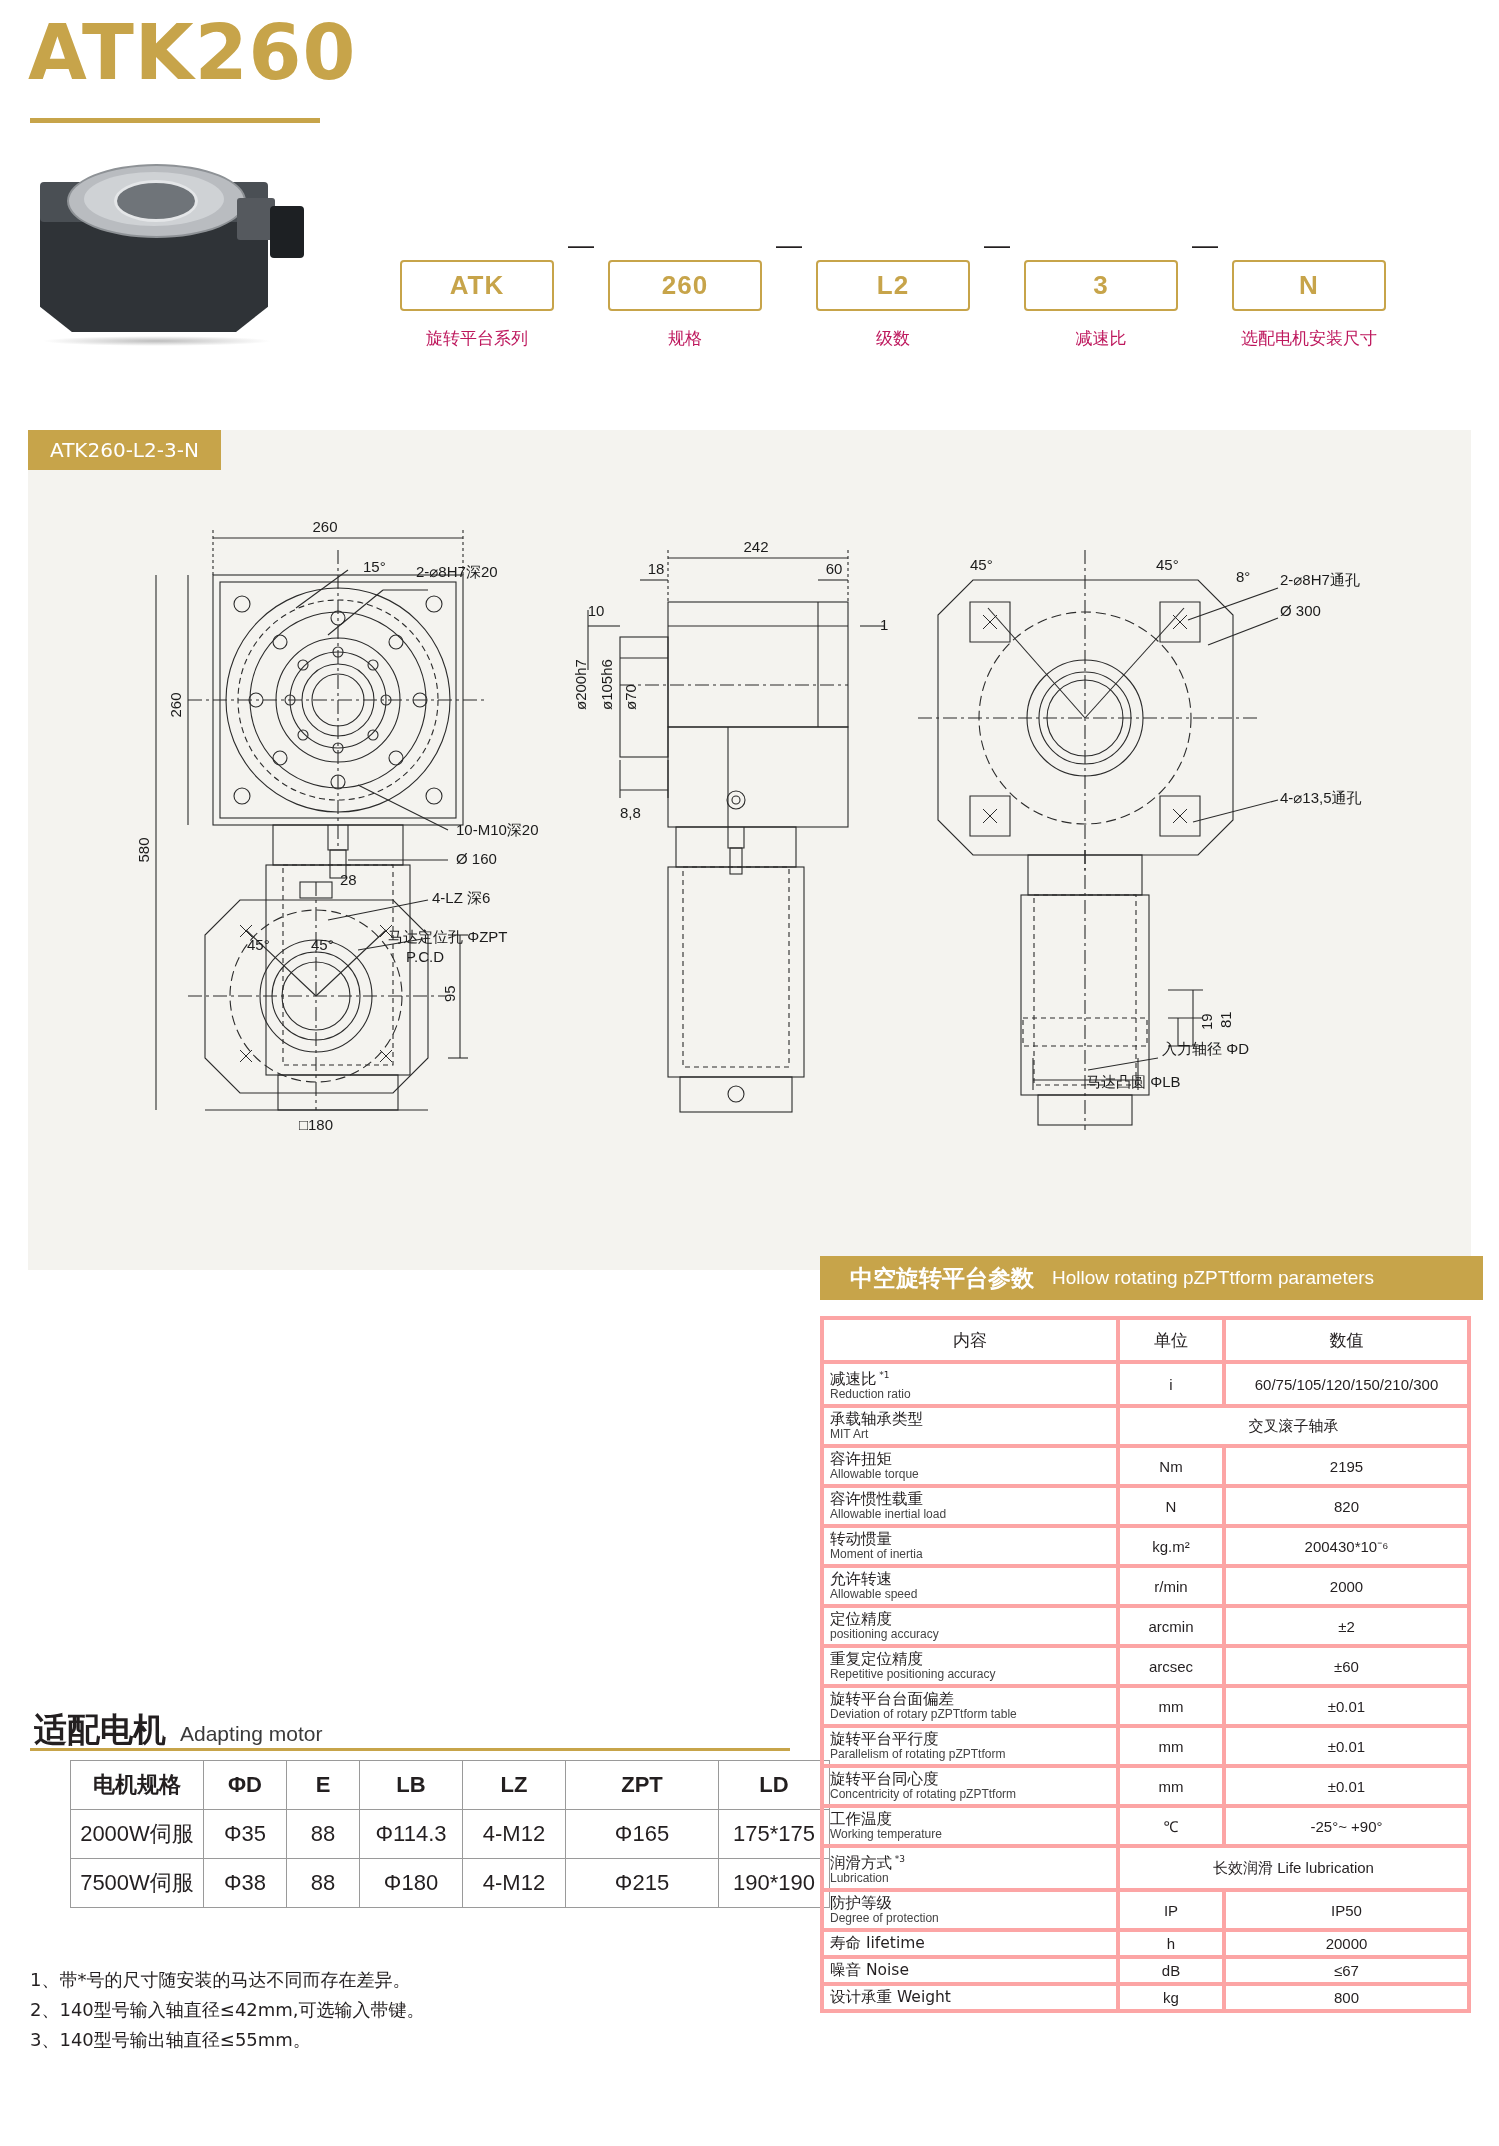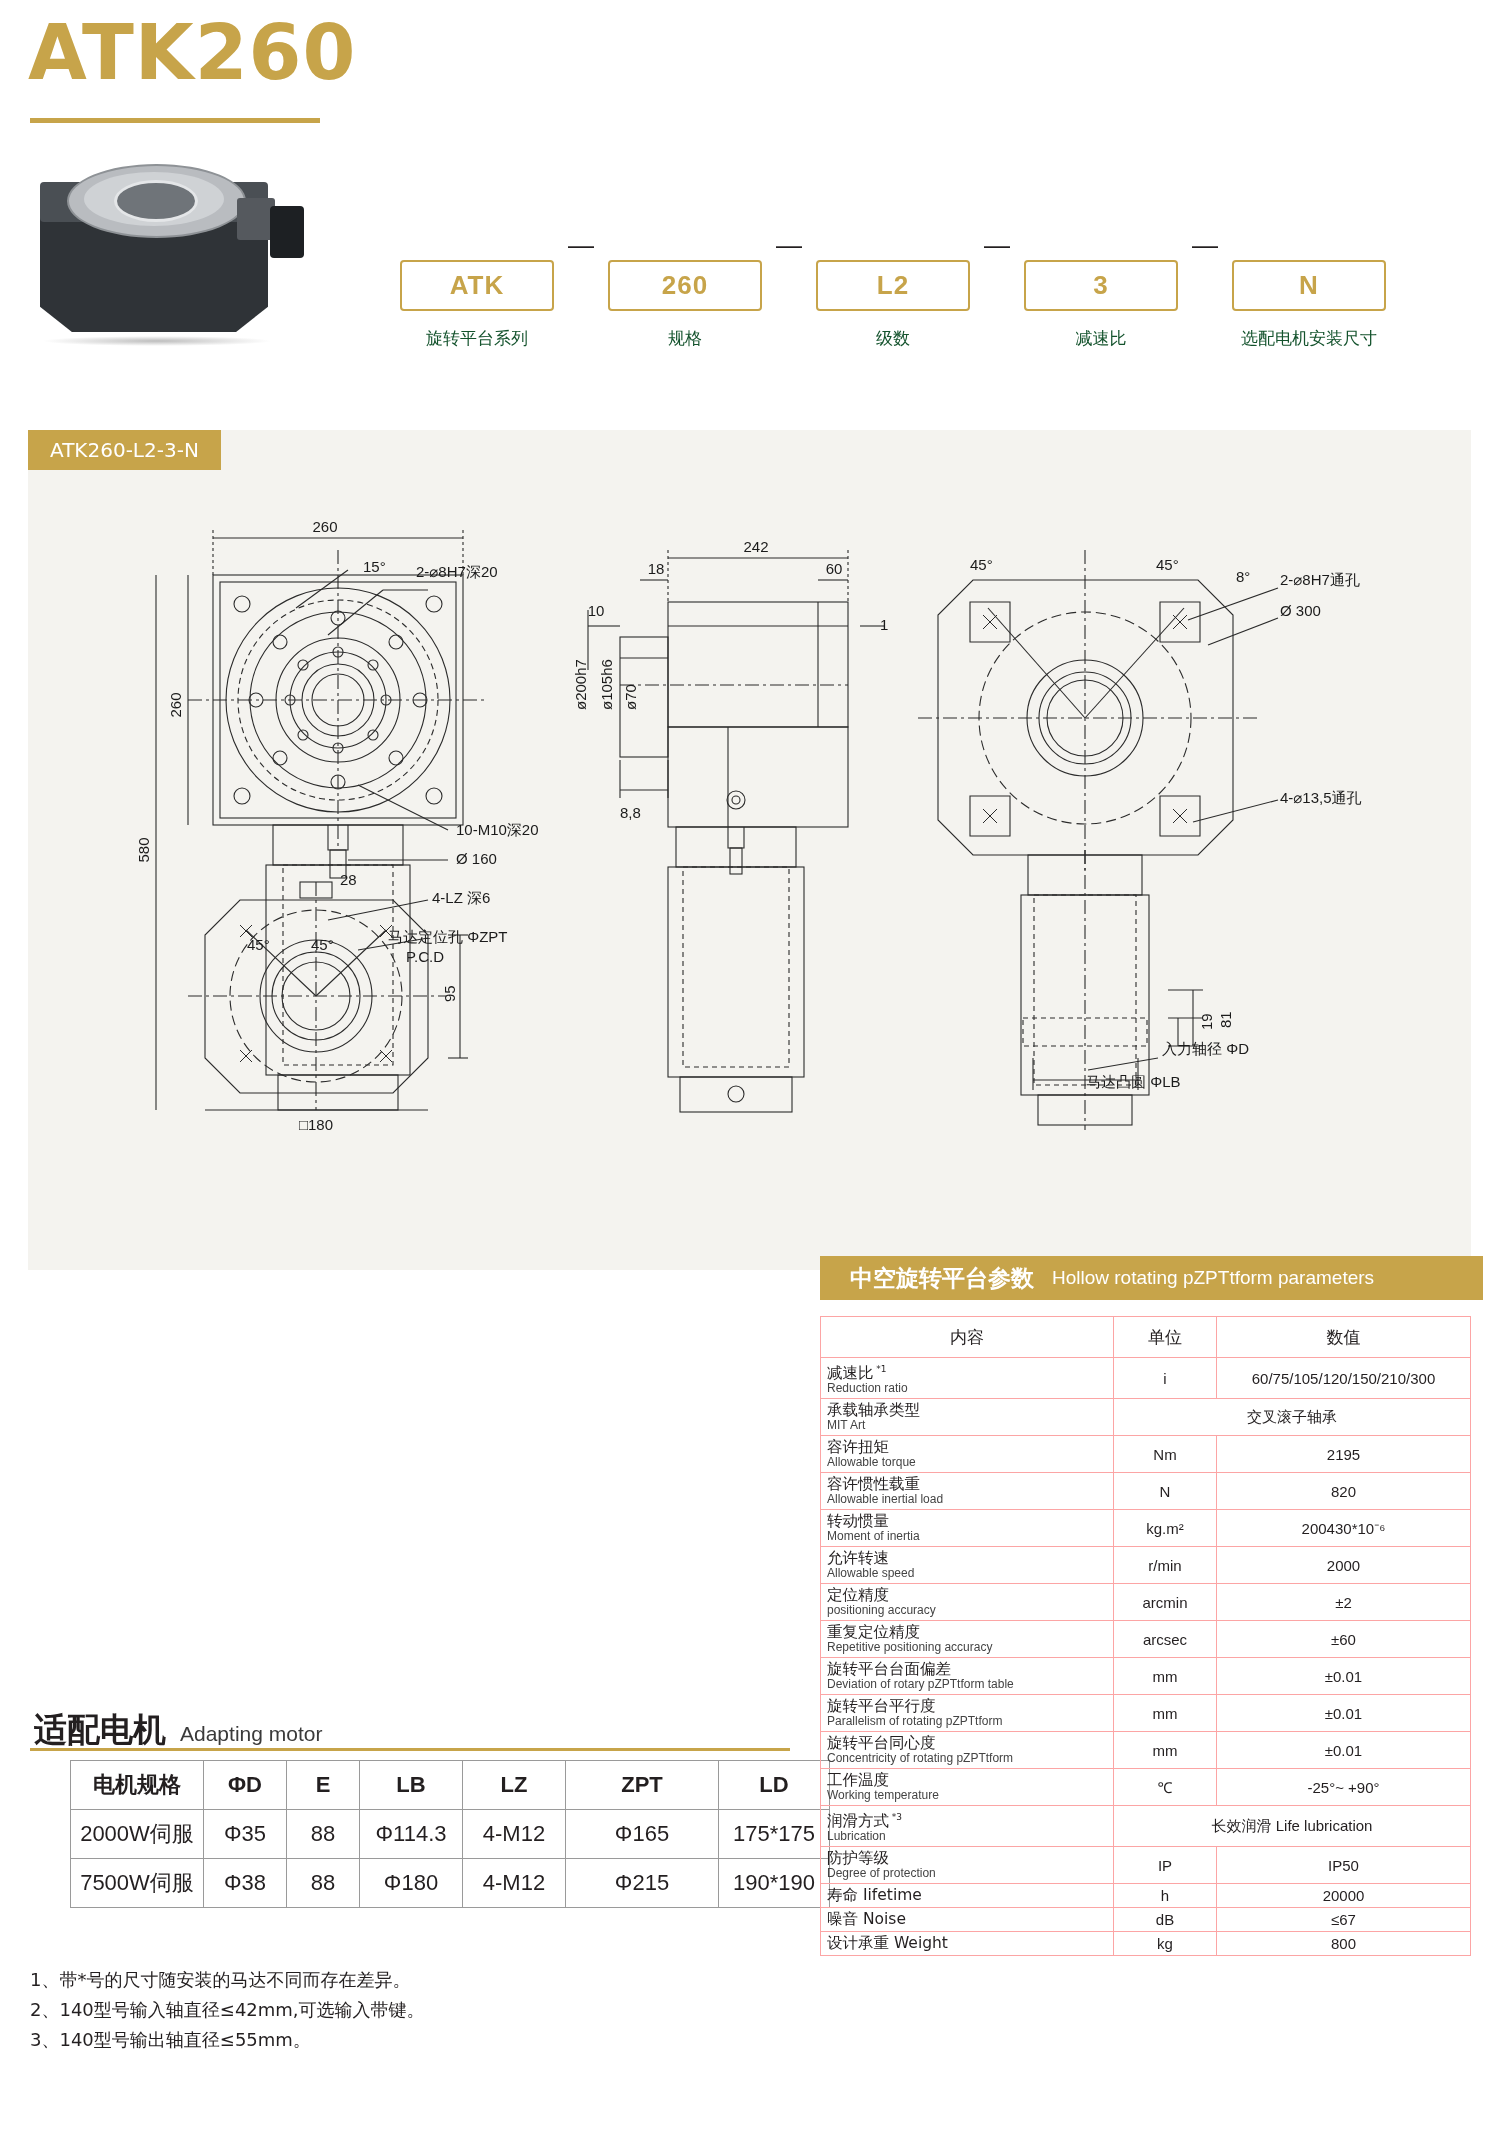--- a/index.html
+++ b/index.html
@@ -20,21 +20,21 @@
   .photo .hole{position:absolute;left:92px;top:40px;width:78px;height:36px;background:#6f7479;border-radius:50%;border:3px solid #e4e6e8;}
   .photo .motor{position:absolute;left:215px;top:58px;width:38px;height:42px;background:#55595e;border-radius:3px;}
   .photo .motor2{position:absolute;left:248px;top:66px;width:34px;height:52px;background:#1d2023;border-radius:4px;}
   .photo .shadow{position:absolute;left:20px;top:196px;width:230px;height:10px;background:radial-gradient(ellipse at center,#bdbdbd 0%,rgba(255,255,255,0) 70%);}
 
   
   .codes{position:absolute;left:400px;top:222px;display:flex;align-items:flex-start;}
   .code-col{display:flex;flex-direction:column;align-items:center;margin-top:38px;}
   .code-box{border:2px solid #c7a44a;border-radius:4px;padding:8px 0;min-width:150px;text-align:center;
       font-size:26px;font-weight:bold;color:#c7a44a;letter-spacing:1px;}
-  .code-desc{margin-top:16px;font-size:17px;color:#14532d;font-family:Liberation Sans, sans-serif;}
+  .code-desc{margin-top:16px;font-size:17px;color:#be185d;font-family:Liberation Sans, sans-serif;}
   .dash{font-size:26px;color:#231f20;padding:0 14px;line-height:46px;}
 
   
   .panel{position:absolute;left:28px;top:430px;width:1443px;height:840px;background:#f4f3ef;}
   .panel-tag{position:absolute;left:28px;top:430px;background:#c7a44a;color:#fff;font-size:20px;
       padding:8px 22px 8px 22px;font-family:"DejaVu Sans",sans-serif;}
   .drawing{position:absolute;left:0;top:0;width:1443px;height:840px;}
 
   
   .am-head{position:absolute;left:34px;top:1708px;font-size:0;}
@@ -48,21 +48,21 @@
 
   .notes{position:absolute;left:30px;top:1965px;font-size:18px;line-height:30px;color:#231f20;font-family:"DejaVu Sans",sans-serif;}
 
   
   .par-head{position:absolute;left:820px;top:1256px;width:651px;height:44px;background:#c7a44a;color:#fff;
       display:flex;align-items:center;padding-left:12px;}
   .par-head .cn{font-size:23px;font-weight:bold;margin-left:18px;font-family:"DejaVu Sans",sans-serif;}
   .par-head .en{font-size:19px;margin-left:18px;}
 
   table.params{position:absolute;left:820px;top:1316px;border-collapse:collapse;width:651px;font-size:15px;}
-  table.params td{border:1px solid #fca5a5;padding:3px 6px;color:#231f20;vertical-align:middle;}
+  table.params td{border:4px solid #fca5a5;padding:3px 6px;color:#231f20;vertical-align:middle;}
   table.params td.c{text-align:center;}
   table.params .cn{display:block;font-size:15.5px;font-family:"DejaVu Sans",sans-serif;line-height:17px;}
   table.params .en{display:block;font-size:12px;color:#444;line-height:13px;}
   table.params tr.hdr td{text-align:center;font-size:17px;font-family:"DejaVu Sans",sans-serif;height:34px;}
   sup{font-size:9px;}
 
   .dwgtxt{font-family:"Liberation Sans",sans-serif;}
 </style>
 </head>
 <body>

